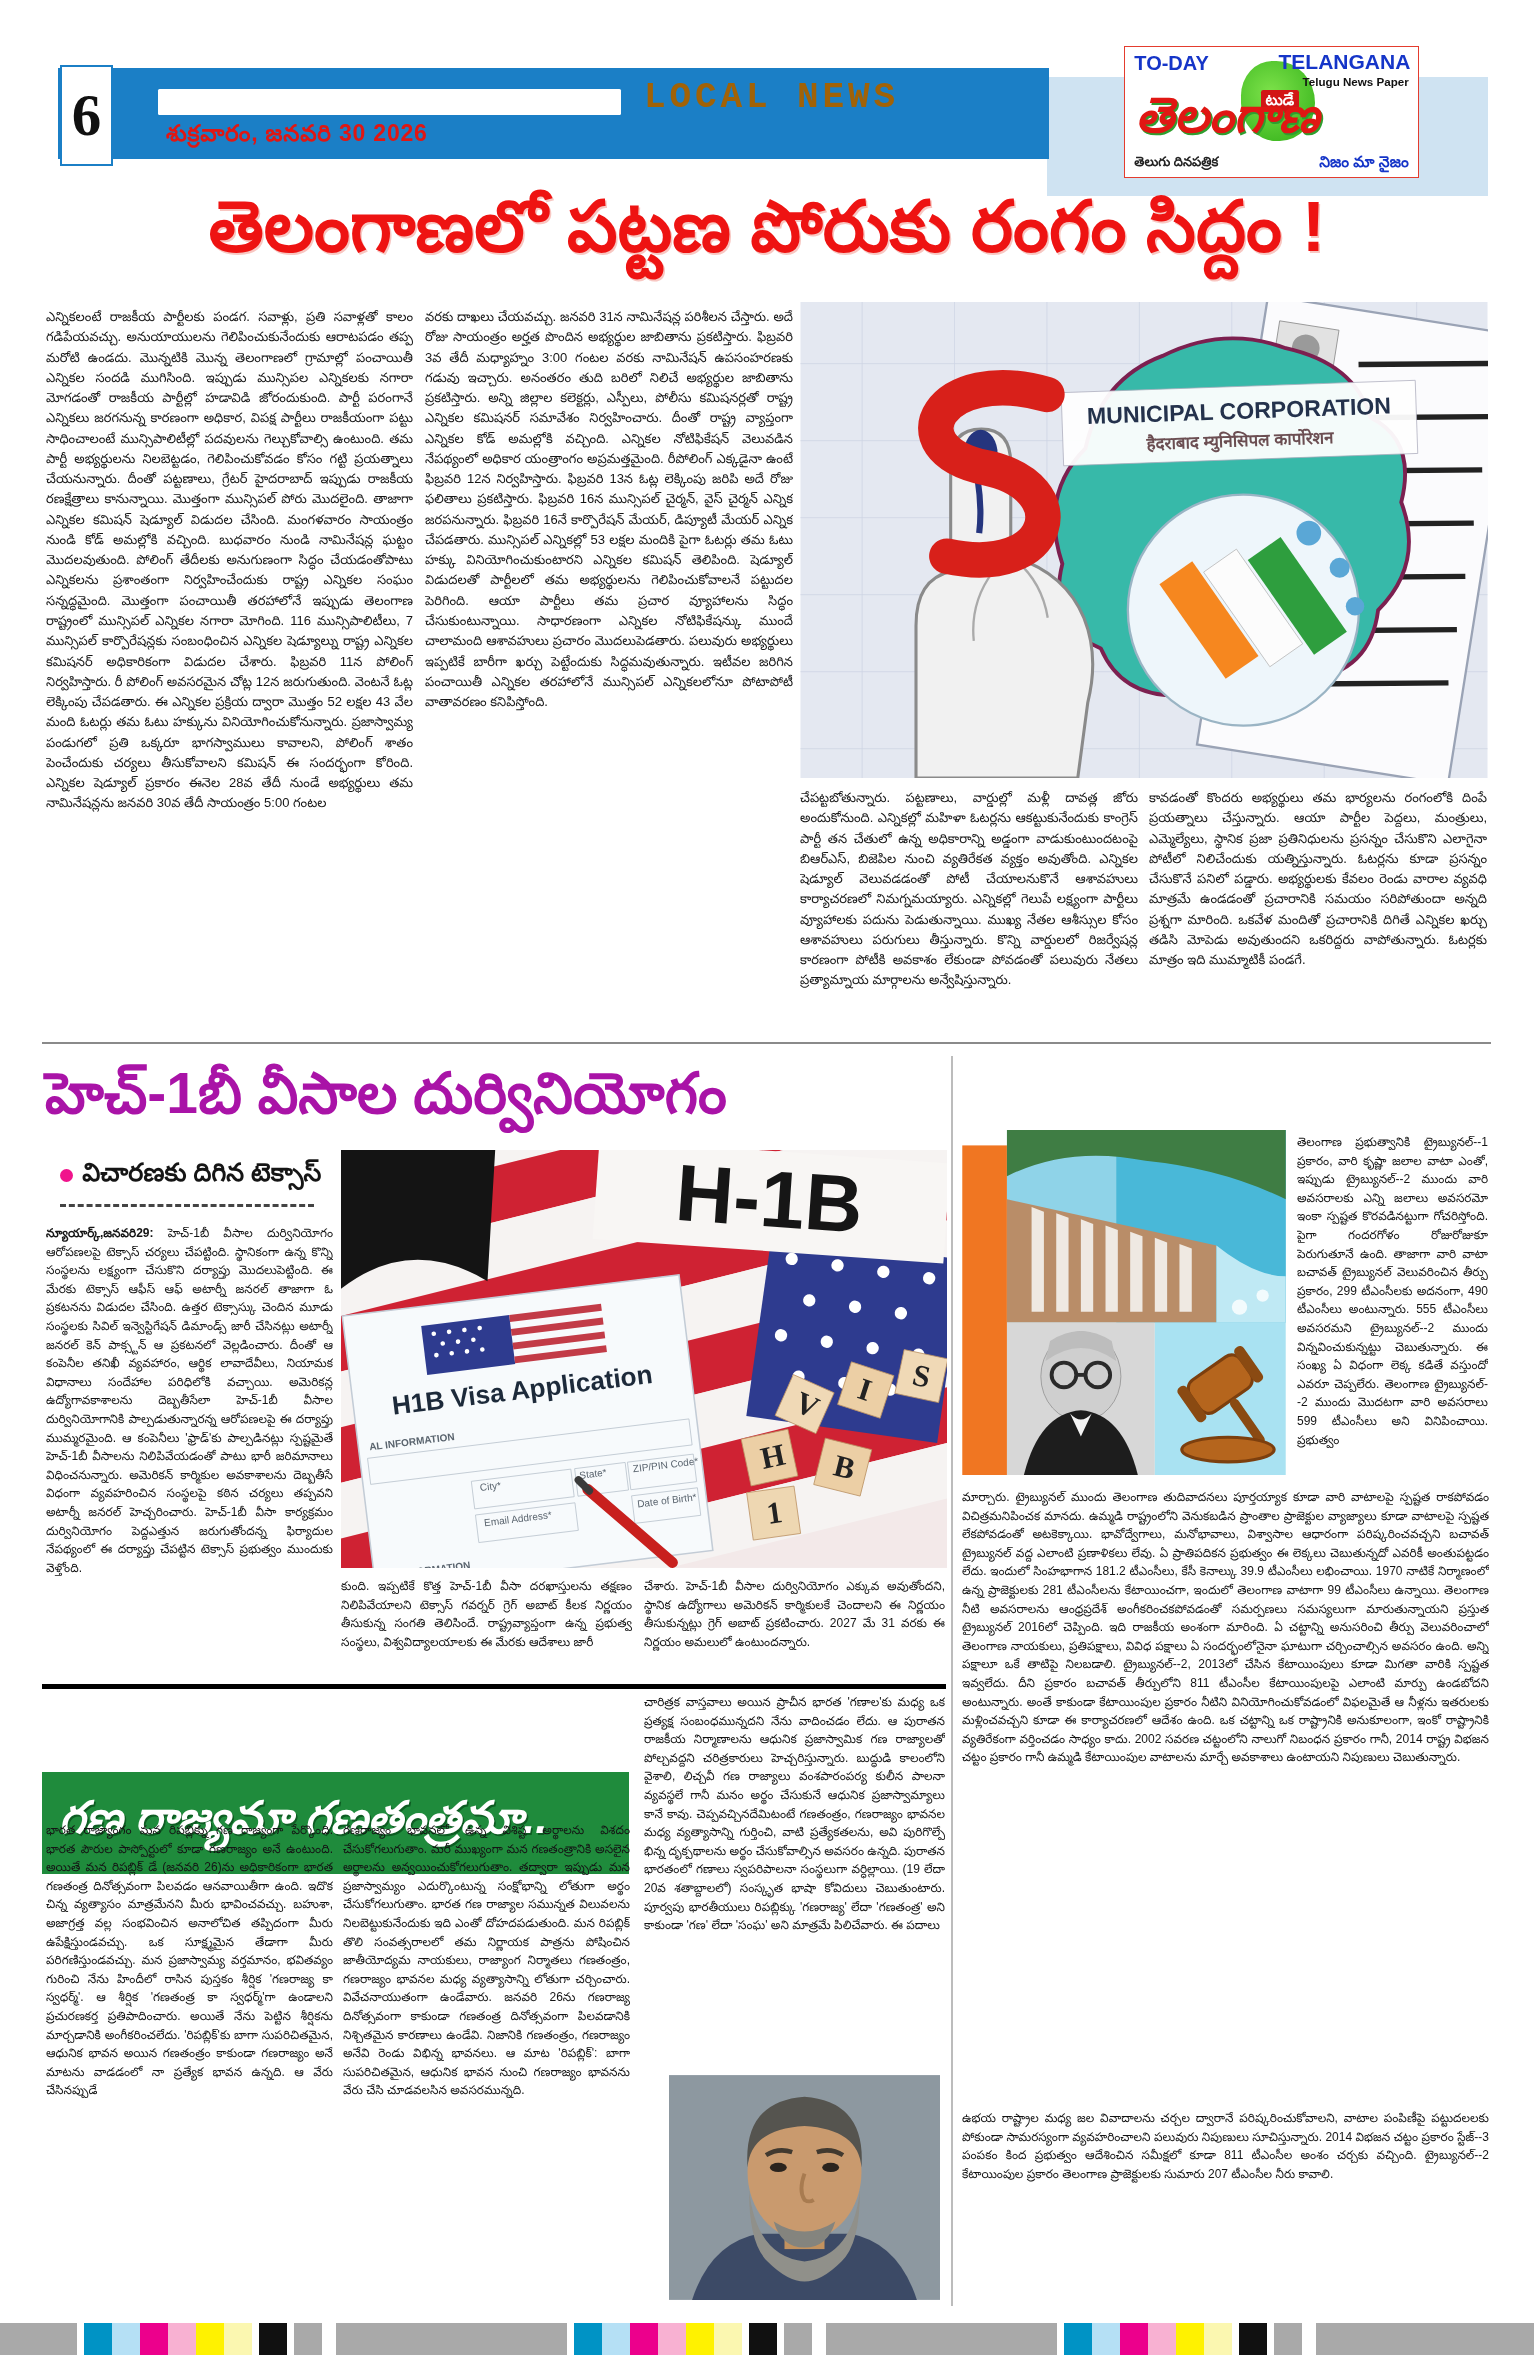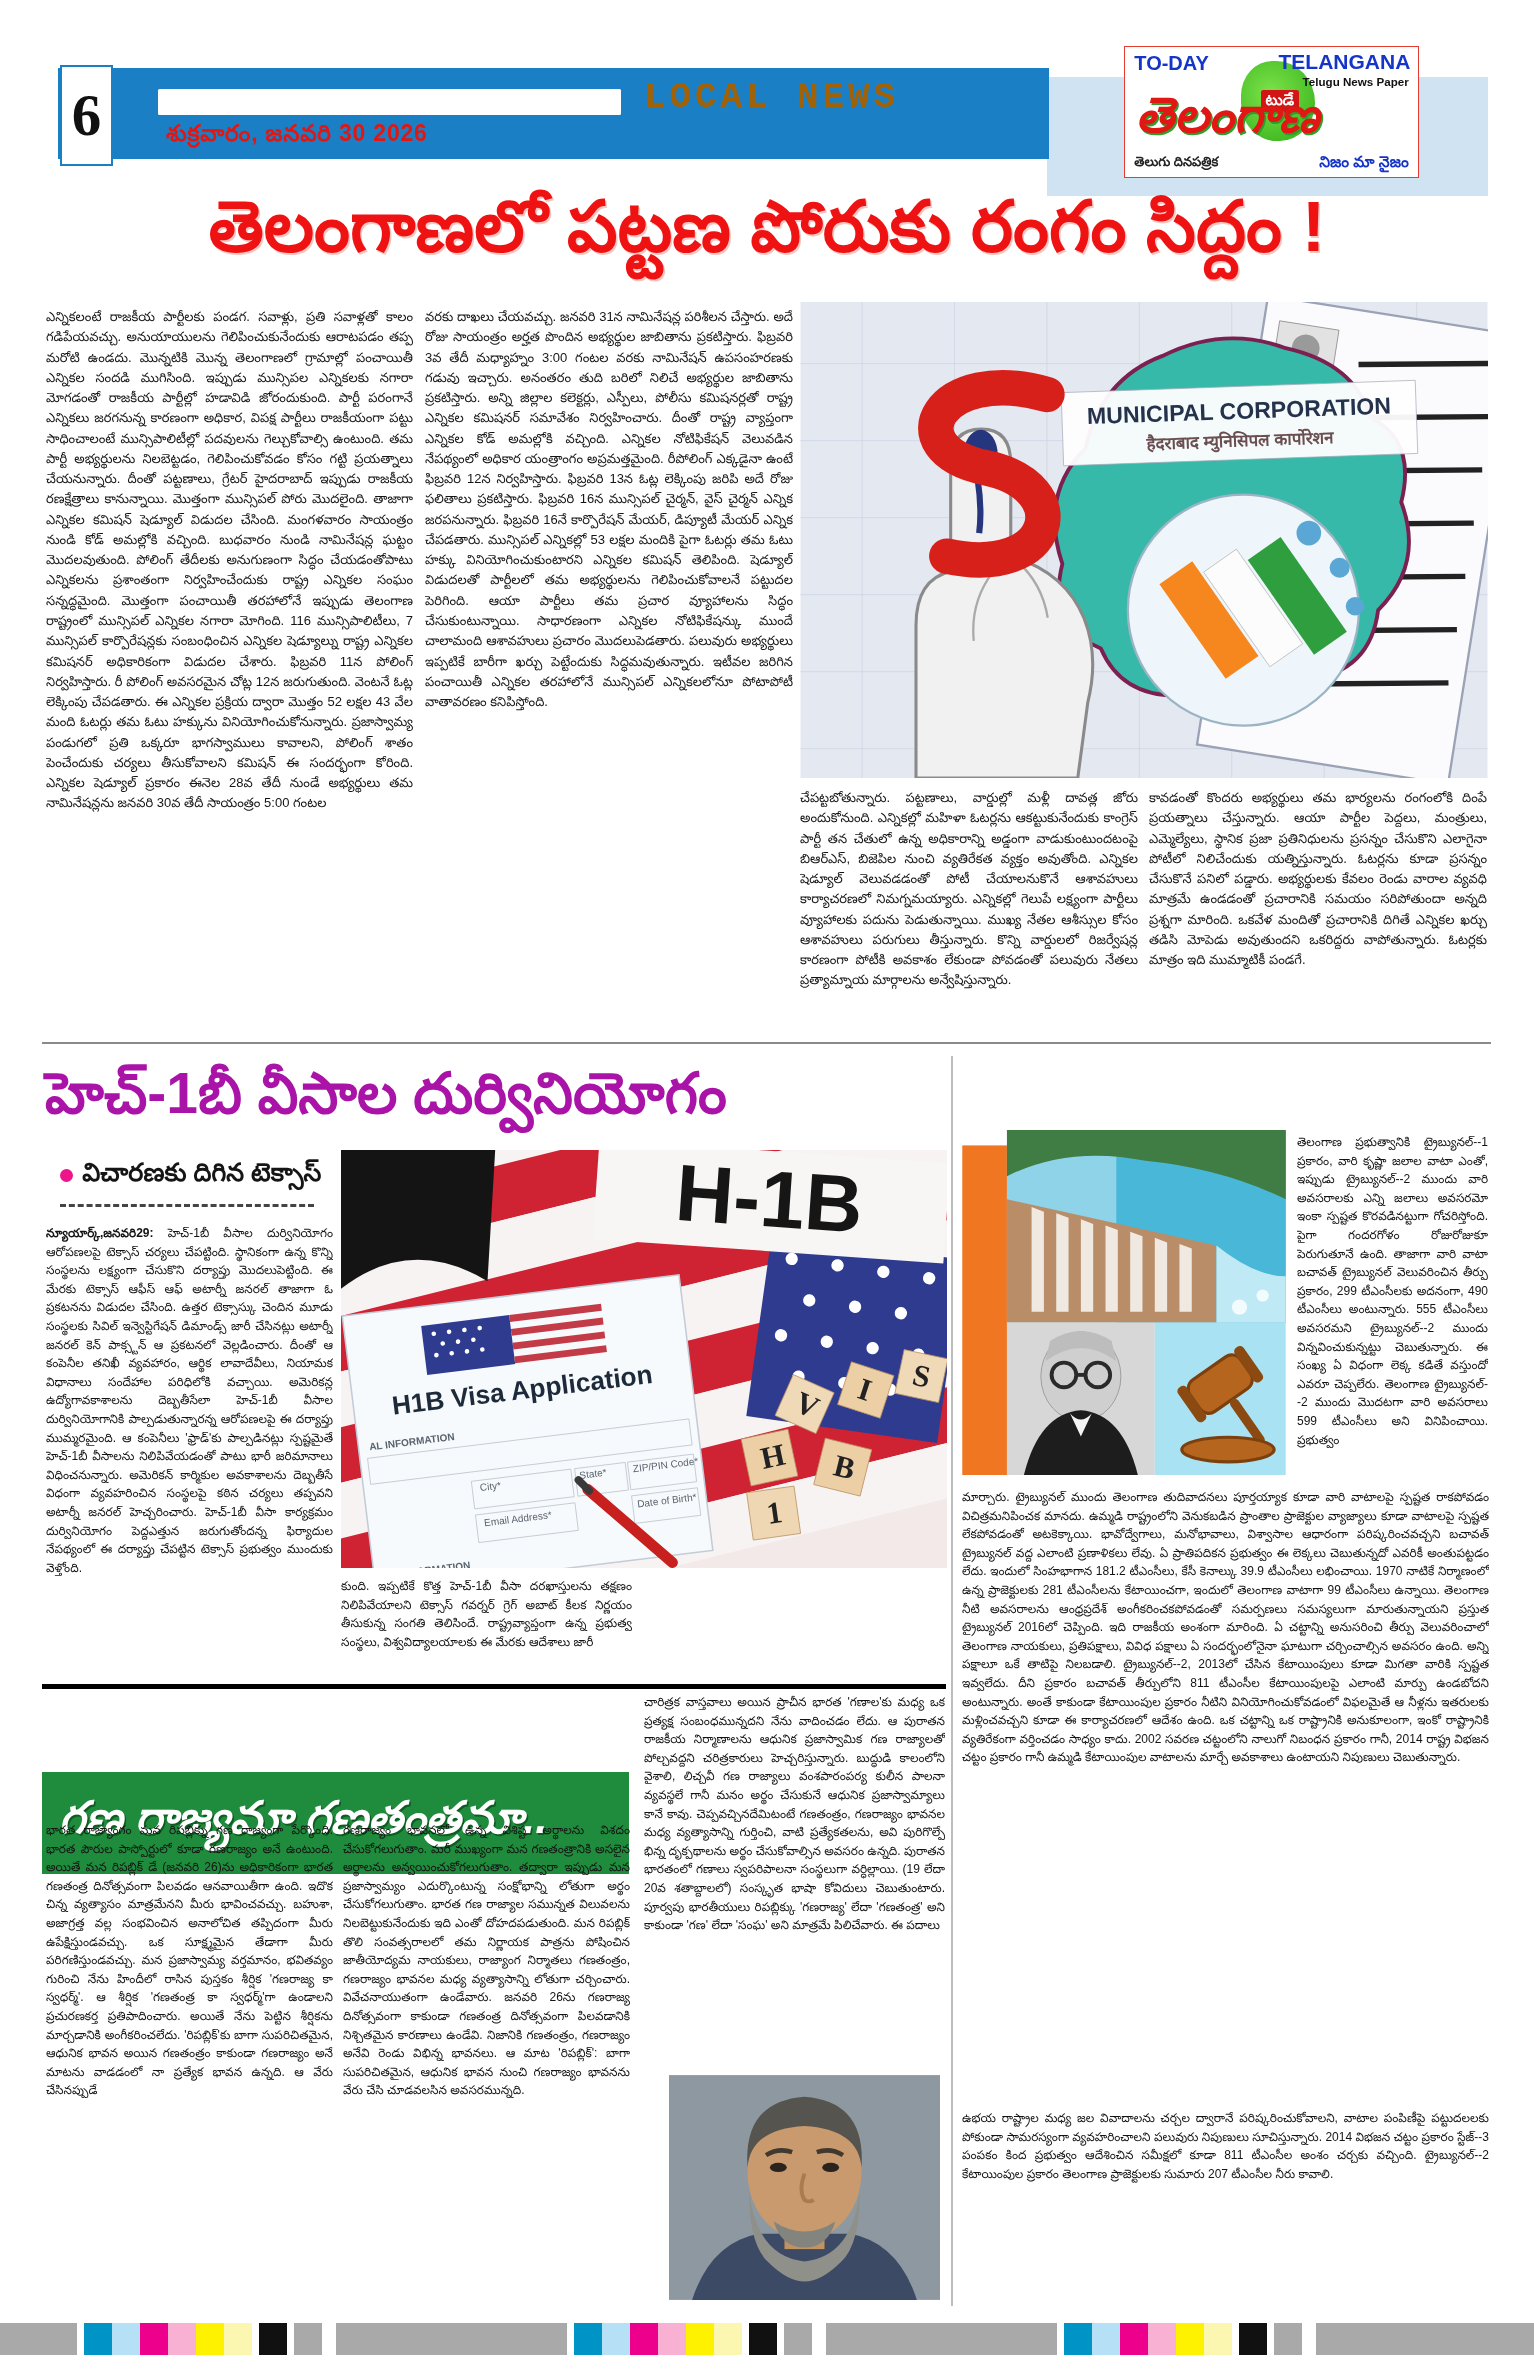--- a/index.html
+++ b/index.html
@@ -269,20 +269,21 @@
           </g>
         <g transform="rotate(12 752 292)">
             <rect x="724" y="264" width="58" height="58" fill="#f0d9b6" stroke="#bb9264"></rect>
             <text x="742" y="306" fill="#222">S</text>
           </g>
       </g>
     </svg>
   </div>
 
   <div class="abs tx-sm" style="left:341px;top:1577px;width:291px;height:97px;">కుంది. ఇప్పటికే కొత్త హెచ్-1బీ వీసా దరఖాస్తులను తక్షణం నిలిపివేయాలని టెక్సాస్ గవర్నర్ గ్రెగ్ అబాట్ కీలక నిర్ణయం తీసుకున్న సంగతి తెలిసిందే. రాష్ట్రవ్యాప్తంగా ఉన్న ప్రభుత్వ సంస్థలు, విశ్వవిద్యాలయాలకు ఈ మేరకు ఆదేశాలు జారీ</div>
+  <div class="abs tx-sm" style="left:644px;top:1577px;width:301px;height:97px;">చేశారు. హెచ్-1బీ వీసాల దుర్వినియోగం ఎక్కువ అవుతోందని, స్థానిక ఉద్యోగాలు అమెరికన్ కార్మికులకే చెందాలని ఈ నిర్ణయం తీసుకున్నట్లు గ్రెగ్ అబాట్ ప్రకటించారు. 2027 మే 31 వరకు ఈ నిర్ణయం అమలులో ఉంటుందన్నారు.</div>
 
   <div class="abs vrule" style="left:951px;top:1056px;width:1.5px;height:1250px;"></div>
 
 
   <div class="abs imgframe" style="left:962px;top:1130px;width:324px;height:345px;">
     <svg width="324" height="345" viewBox="0 0 420 448" xmlns="http://www.w3.org/2000/svg">
       <rect width="420" height="448" fill="#ffffff"></rect>
       <rect x="0" y="20" width="58" height="428" fill="#f07622"></rect>
 
       <g>

